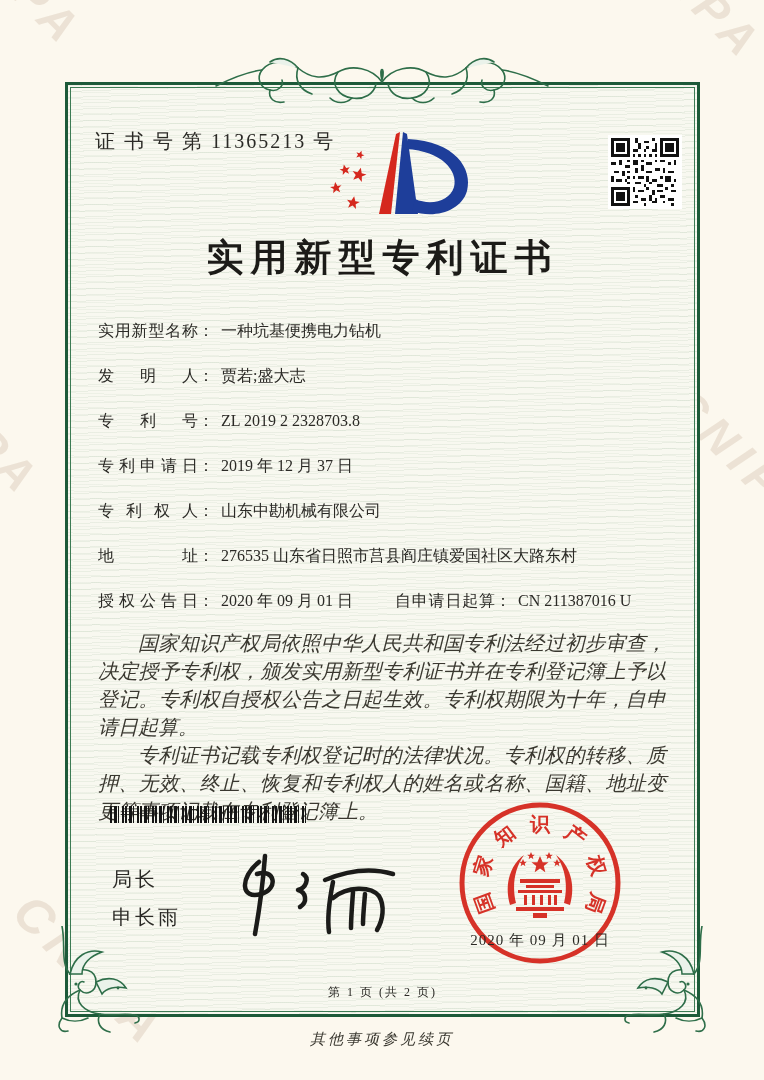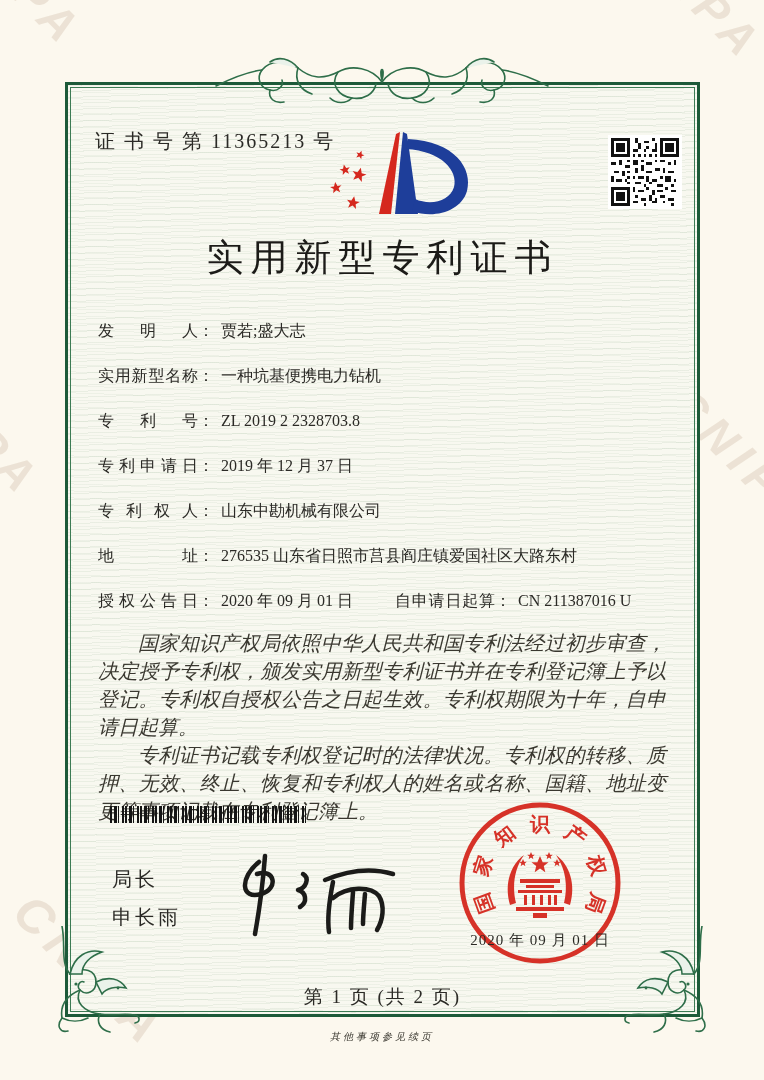--- a/index.html
+++ b/index.html
@@ -40,21 +40,21 @@
   .orn-top{left:212px;top:56px;width:340px;height:52px;}
   .orn-bl{left:40px;top:926px;width:100px;height:112px;transform:scaleX(-1);}
   .orn-br{left:624px;top:926px;width:100px;height:112px;}
   
   .content{position:absolute;inset:0;z-index:4;}
   .cert-no{position:absolute;left:95px;top:128px;font-size:20px;letter-spacing:2px;}
   .logo{position:absolute;left:303px;top:118px;width:182px;height:112px;}
   .qr{position:absolute;left:608px;top:135px;width:74px;height:74px;background:#fff;padding:3px;box-sizing:border-box;}
   .title{
     position:absolute;left:65px;top:233px;width:635px;text-align:center;
-    font-size:37px;font-weight:400;letter-spacing:7px;color:#1c1b18;
+    font-size:37px;font-weight:700;letter-spacing:7px;color:#1c1b18;
   }
   .fields{position:absolute;left:98px;top:321px;width:570px;font-size:16px;}
   .frow{height:21px;margin-bottom:24px;white-space:nowrap;position:relative;}
   .flabel{
     display:inline-block;width:100px;vertical-align:top;
     text-align:justify;text-align-last:justify;
   }
   .fcolon{display:inline-block;}
   .fvalue{margin-left:7px;}
   .fgroup2{position:absolute;left:297px;top:0;}
@@ -87,24 +87,24 @@
   .c1{transform:translate(-50%,-50%) rotate(-73deg)  translateY(-59px);}
   .c2{transform:translate(-50%,-50%) rotate(-37deg)  translateY(-59px);}
   .c3{transform:translate(-50%,-50%) rotate(0deg)    translateY(-59px);}
   .c4{transform:translate(-50%,-50%) rotate(37deg)   translateY(-59px);}
   .c5{transform:translate(-50%,-50%) rotate(73deg)   translateY(-59px);}
   .c6{transform:translate(-50%,-50%) rotate(110deg)  translateY(-59px);}
   .seal-date{
     position:absolute;left:0;top:130px;width:164px;text-align:center;
     font-size:15px;letter-spacing:1px;color:#1f1e1a;font-weight:400;
   }
-  .page-num{position:absolute;left:65px;top:984px;width:635px;text-align:center;font-size:19px;letter-spacing:2px;}
+  .page-num{position:absolute;left:65px;top:984px;width:635px;text-align:center;font-size:12px;letter-spacing:2px;}
   .cont-note{
     position:absolute;left:0;top:1030px;width:764px;text-align:center;
-    font-size:10px;letter-spacing:3px;font-style:italic;color:#3a3830;
+    font-size:15px;letter-spacing:3px;font-style:italic;color:#3a3830;
   }
 </style>
 </head>
 <body>
 
 <div class="page">
 
   <span class="wm wm1">CNIPA</span>
   <span class="wm wm2">CNIPA</span>
   <span class="wm wm3">CNIPA</span>
@@ -277,24 +277,24 @@
           <rect x="15" y="23" width="2" height="1"></rect>
           <rect x="19" y="23" width="1" height="1"></rect>
           <rect x="22" y="24" width="1" height="1"></rect>
       </g>
     </svg>
 
     <div class="title">实用新型专利证书</div>
 
     <div class="fields">
       <div class="frow">
+        <span class="flabel">实用新型名称</span><span class="fcolon">：</span><span class="fvalue">一种坑基便携电力钻机</span>
+      </div>
+      <div class="frow">
         <span class="flabel">发明人</span><span class="fcolon">：</span><span class="fvalue">贾若;盛大志</span>
-      </div>
-      <div class="frow">
-        <span class="flabel">实用新型名称</span><span class="fcolon">：</span><span class="fvalue">一种坑基便携电力钻机</span>
       </div>
       <div class="frow">
         <span class="flabel">专利号</span><span class="fcolon">：</span><span class="fvalue">ZL 2019 2 2328703.8</span>
       </div>
       <div class="frow">
         <span class="flabel">专利申请日</span><span class="fcolon">：</span><span class="fvalue">2019 年 12 月 37 日</span>
       </div>
       <div class="frow">
         <span class="flabel">专利权人</span><span class="fcolon">：</span><span class="fvalue">山东中勘机械有限公司</span>
       </div>

